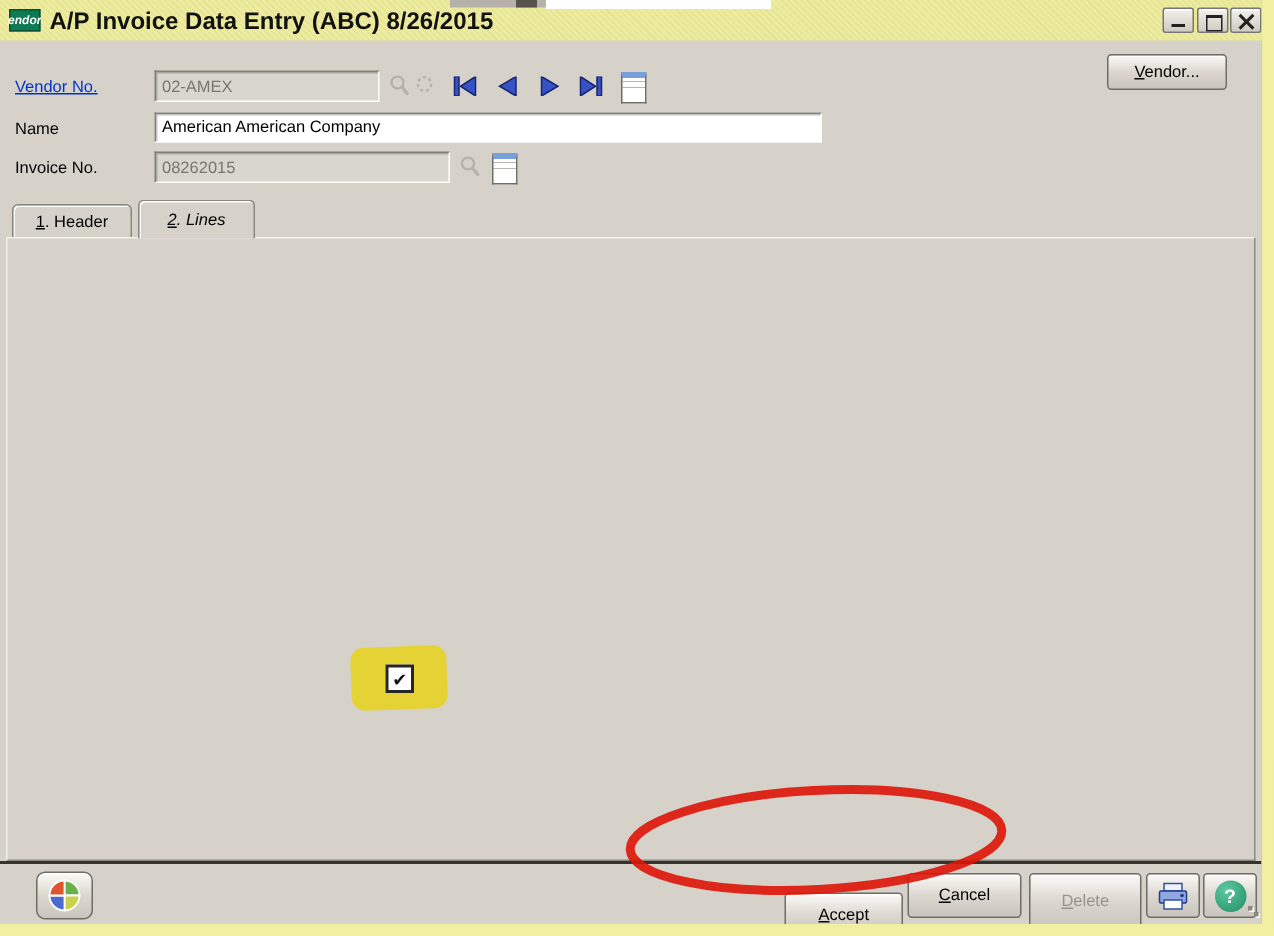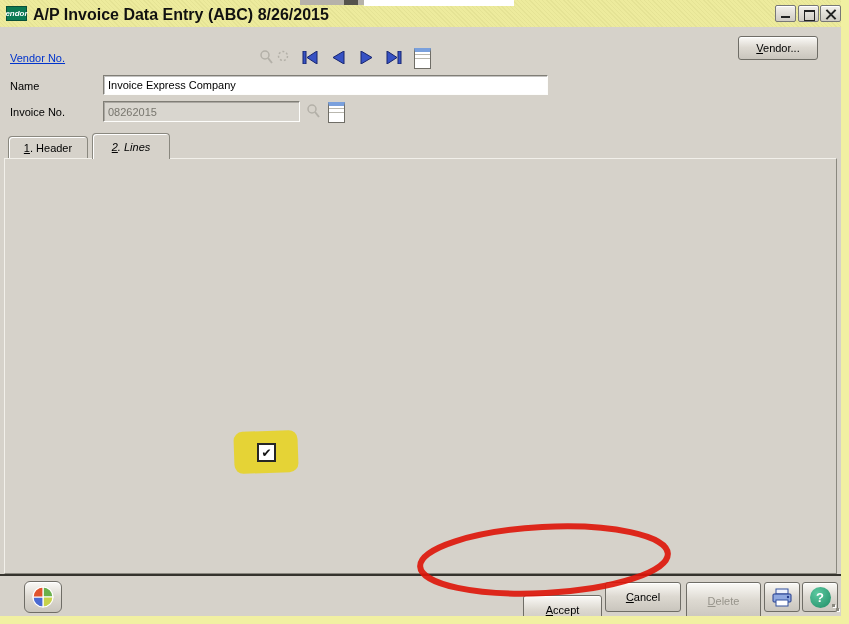--- a/index.html
+++ b/index.html
@@ -120,20 +120,21 @@
         </div>
     <div class="abs winbtn" style="left:820px;">
           <span class="glyph-close"></span>
         </div>
   </div>
   <div class="abs top-artifact-gray"></div>
   <div class="abs top-artifact-dark"></div>
   <div class="abs top-artifact-white"></div>
 
   <div class="abs label link" style="left:10px;top:52px;">Vendor No.</div>
+  <div class="abs field disabled" style="left:103px;top:47px;width:150px;height:21px;">02-AMEX</div>
   <span class="abs ghost" style="left:259px;top:49px;">
     <svg width="15" height="16">
           <circle cx="6" cy="6" r="4" fill="none" stroke="#8a887f" stroke-width="1.5"></circle>
           <line x1="9" y1="9" x2="13" y2="14" stroke="#8a887f" stroke-width="2"></line>
         </svg>
   </span>
   <span class="abs ghost" style="left:276px;top:49px;">
     <svg width="15" height="16">
           <circle cx="7" cy="7" r="4.5" fill="none" stroke="#8a887f" stroke-width="1.5" stroke-dasharray="2 2"></circle>
         </svg>
@@ -158,21 +159,21 @@
     <svg width="16" height="13">
           <polygon points="1,0 1,13 11,6.5" fill="#3752c4" stroke="#16246e"></polygon>
           <rect x="12" y="0" width="3" height="13" fill="#3752c4" stroke="#16246e"></rect>
         </svg>
   </div>
   <div class="abs mini-icon" style="left:414px;top:48px;">
     <span class="memo"></span>
   </div>
 
   <div class="abs label" style="left:10px;top:80px;">Name</div>
-  <div class="abs field white" style="left:103px;top:75px;width:445px;height:20px;">Invoice Express Company</div>
+  <div class="abs field white" style="left:103px;top:75px;width:445px;height:20px;">American American Company</div>
 
   <div class="abs label" style="left:10px;top:106px;">Invoice No.</div>
   <div class="abs field disabled" style="left:103px;top:101px;width:197px;height:21px;">08262015</div>
   <span class="abs ghost" style="left:306px;top:103px;">
     <svg width="15" height="16">
           <circle cx="6" cy="6" r="4" fill="none" stroke="#8a887f" stroke-width="1.5"></circle>
           <line x1="9" y1="9" x2="13" y2="14" stroke="#8a887f" stroke-width="2"></line>
         </svg>
   </span>
   <div class="abs mini-icon" style="left:328px;top:102px;">

